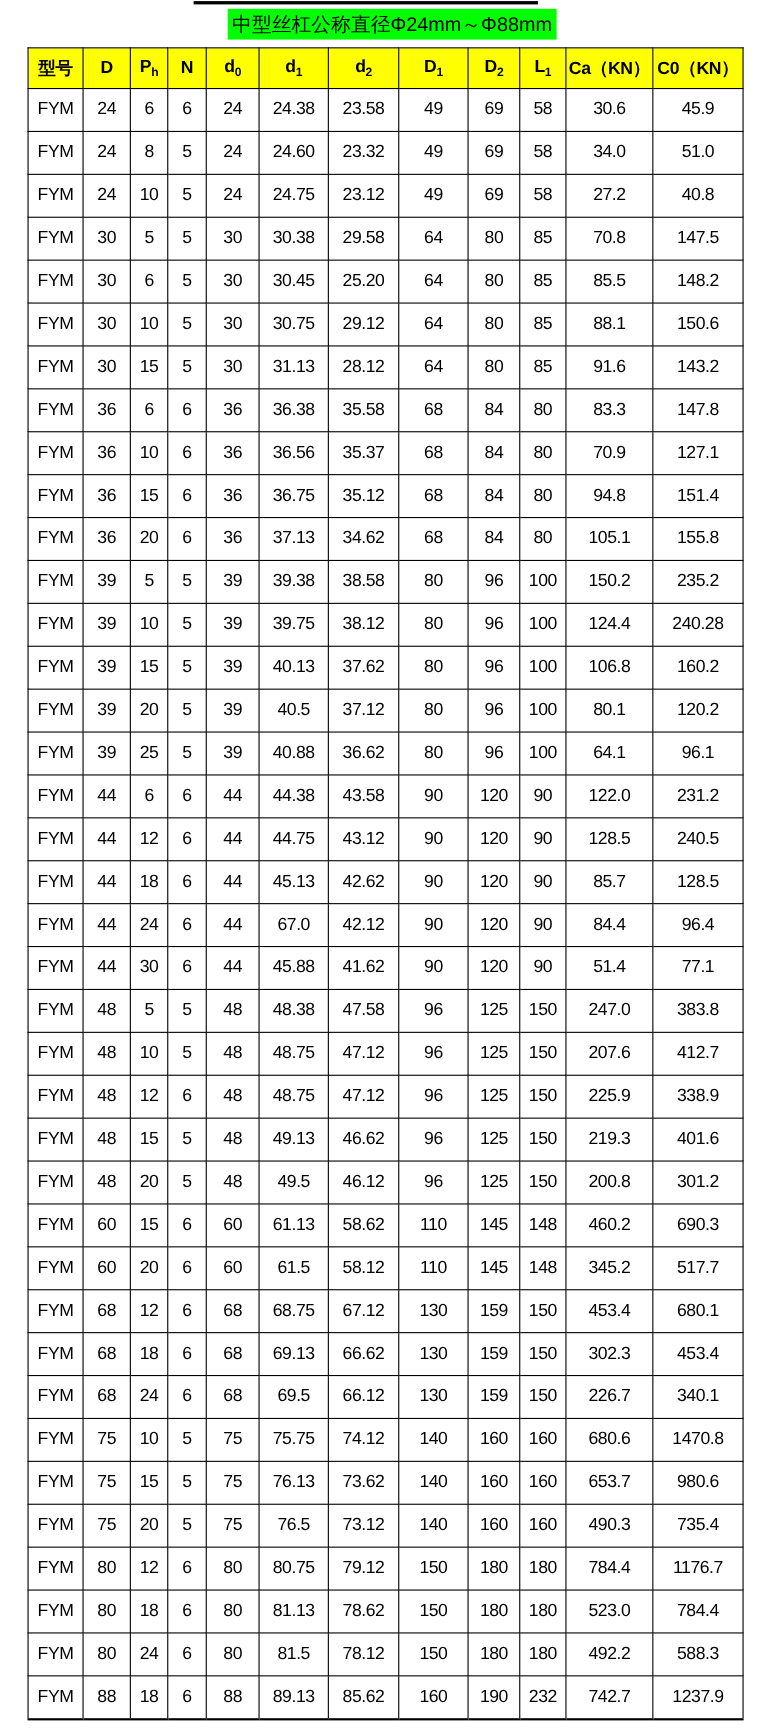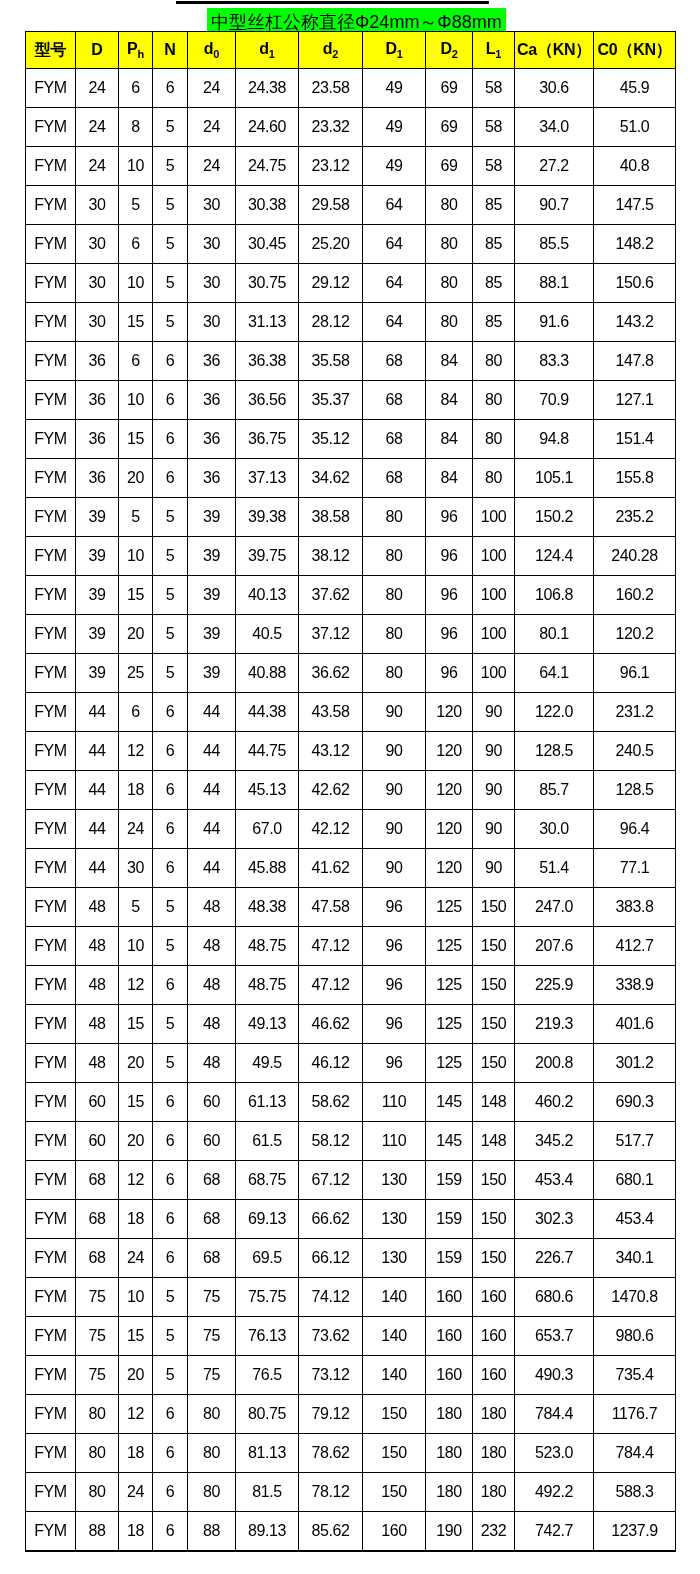--- a/index.html
+++ b/index.html
@@ -24,21 +24,21 @@
   .page-title {
     display: inline-block;
     background: var(--title-bg, #00FF00);
     font-size: 18px;
     line-height: 28px;
     padding: 0 4px;
     white-space: nowrap;
   }
   table.spec-table {
     position: absolute;
-    left: 25px; top: 31px;
+    left: 25px; top: 43px;
     width: 650px;
     border-collapse: collapse;
     table-layout: fixed;
   }
   .spec-table th, .spec-table td {
     border: 1px solid var(--border-color, #000);
     text-align: center;
     vertical-align: middle;
     padding: 0;
     overflow: hidden;
@@ -150,21 +150,21 @@
         <td>FYM</td>
         <td>30</td>
         <td>5</td>
         <td>5</td>
         <td>30</td>
         <td>30.38</td>
         <td>29.58</td>
         <td>64</td>
         <td>80</td>
         <td>85</td>
-        <td>90.7</td>
+        <td>70.8</td>
         <td>147.5</td>
       </tr>
       <tr>
         <td>FYM</td>
         <td>30</td>
         <td>6</td>
         <td>5</td>
         <td>30</td>
         <td>30.45</td>
         <td>25.20</td>
@@ -374,21 +374,21 @@
         <td>FYM</td>
         <td>44</td>
         <td>24</td>
         <td>6</td>
         <td>44</td>
         <td>67.0</td>
         <td>42.12</td>
         <td>90</td>
         <td>120</td>
         <td>90</td>
-        <td>30.0</td>
+        <td>84.4</td>
         <td>96.4</td>
       </tr>
       <tr>
         <td>FYM</td>
         <td>44</td>
         <td>30</td>
         <td>6</td>
         <td>44</td>
         <td>45.88</td>
         <td>41.62</td>

